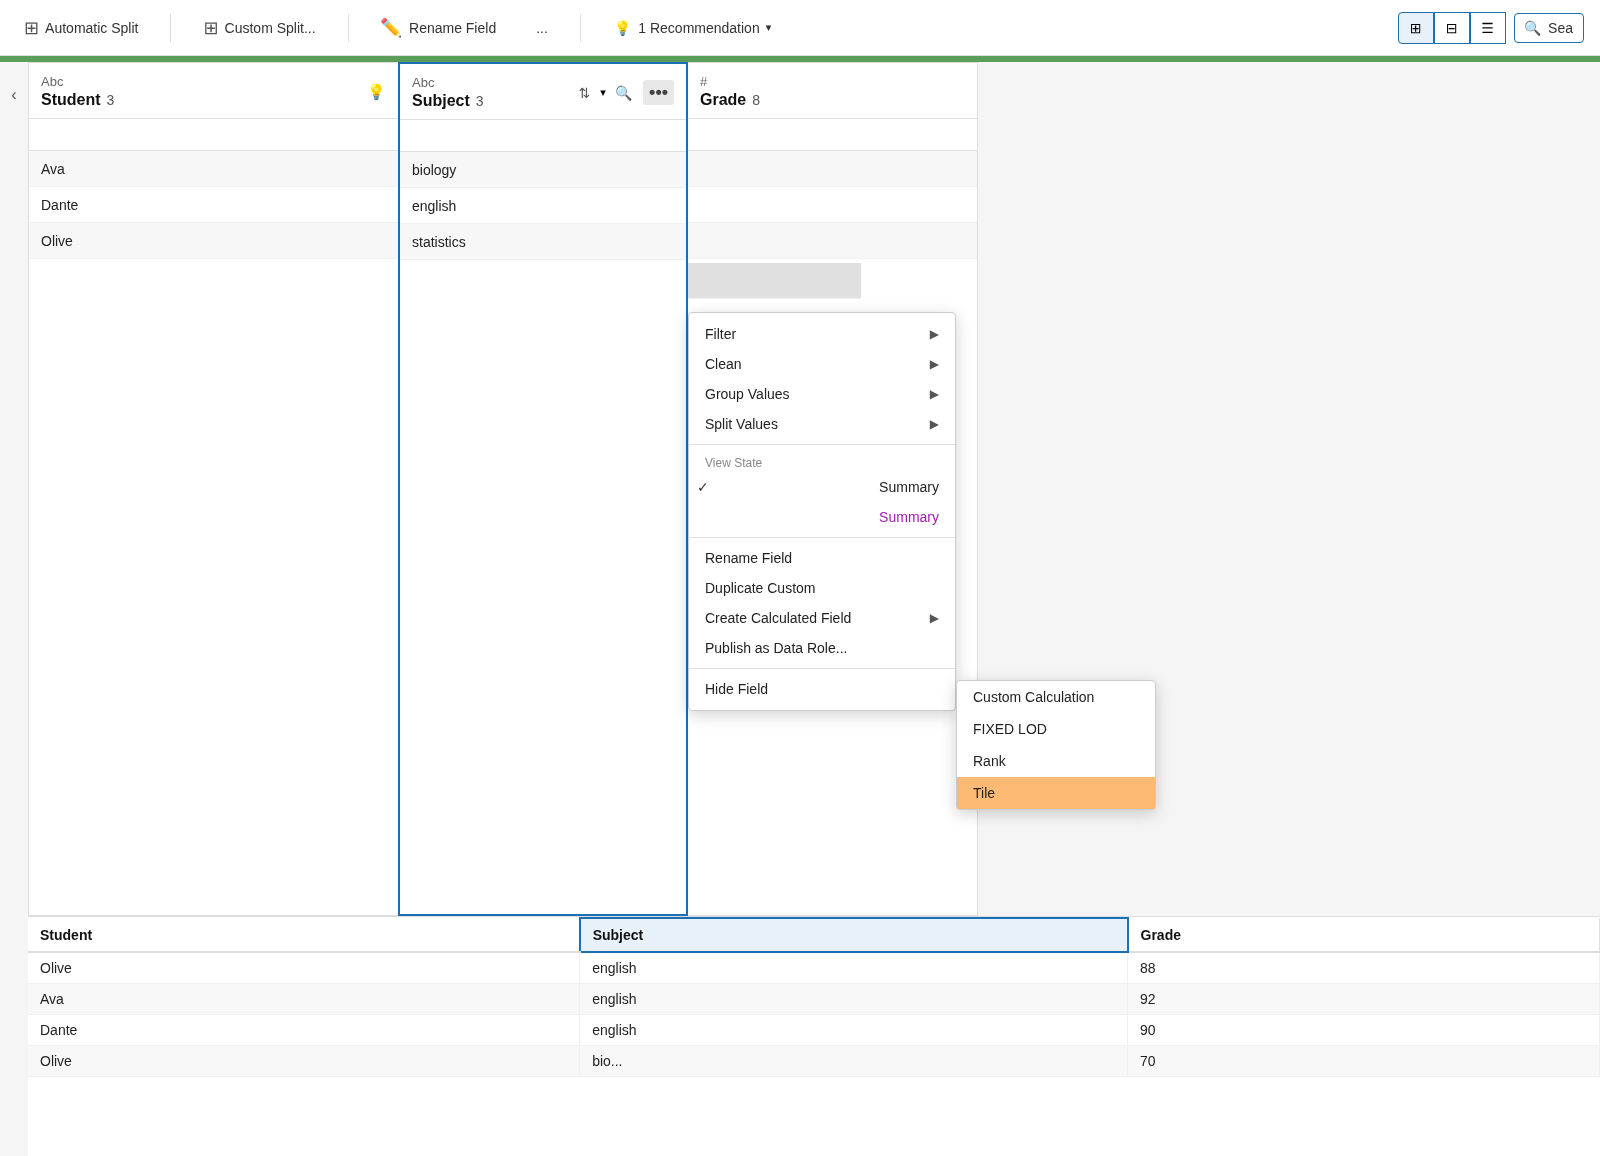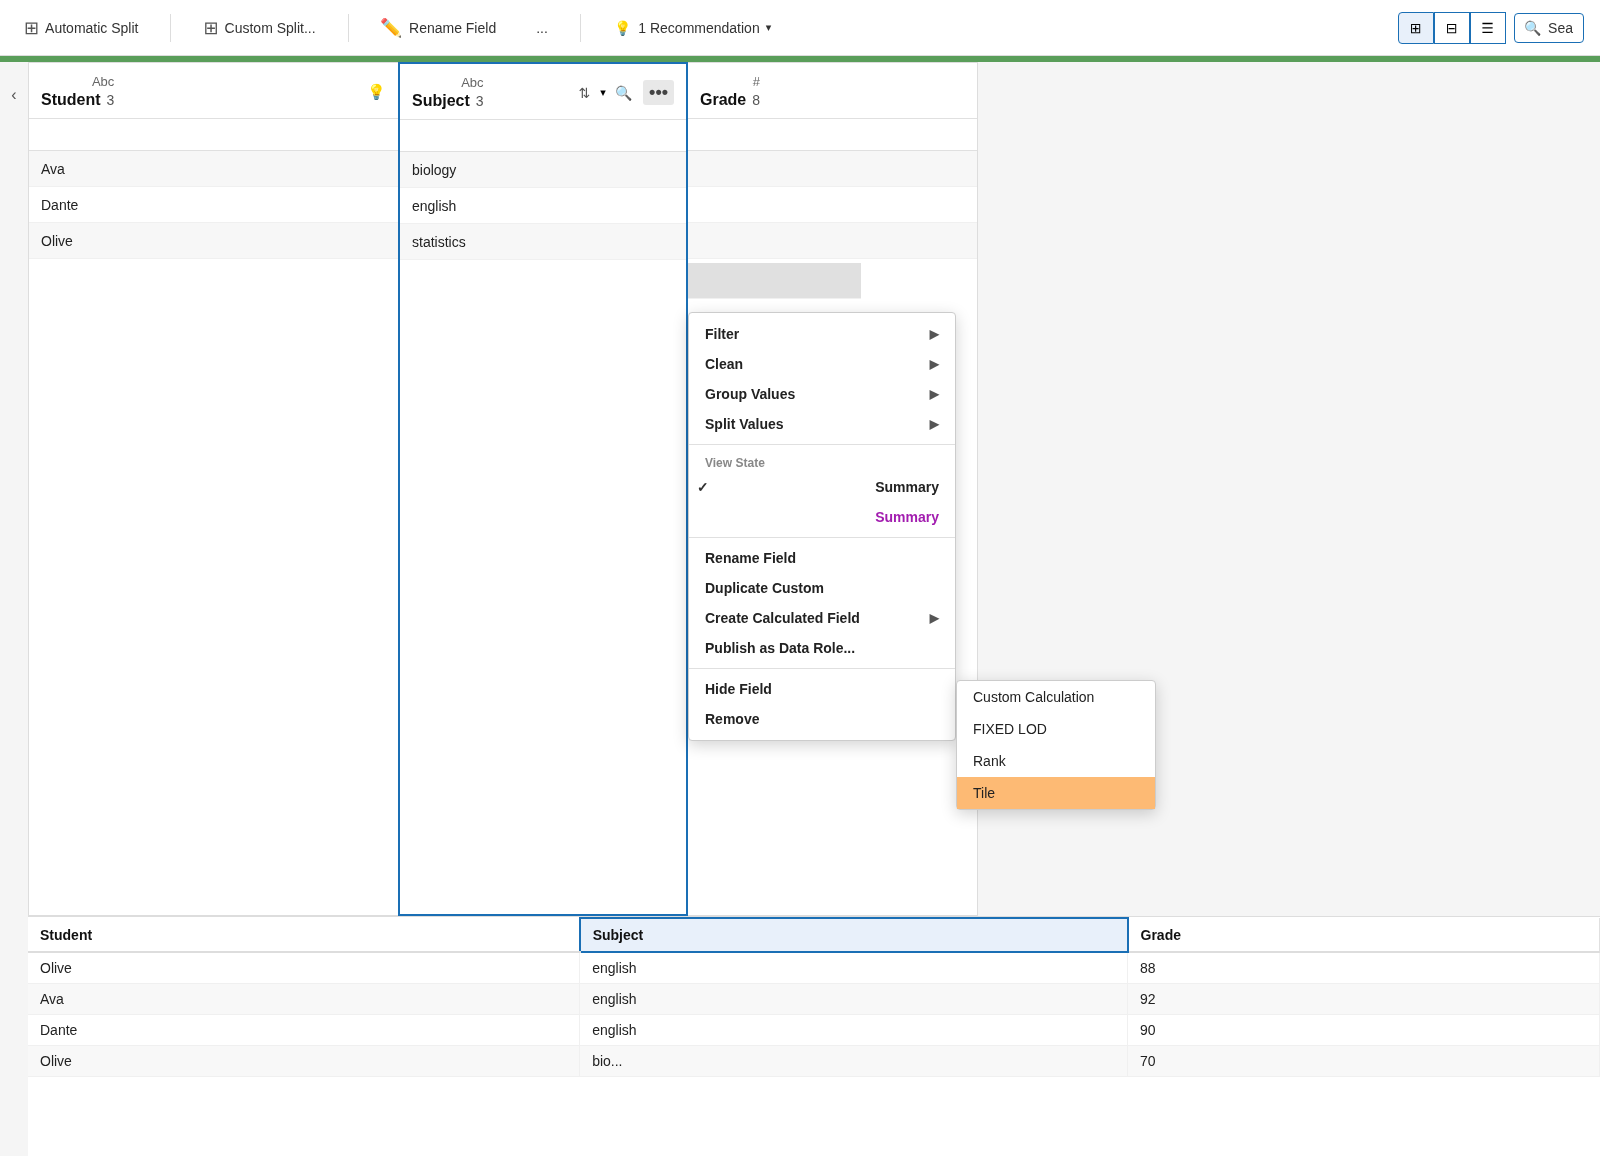--- a/index.html
+++ b/index.html
@@ -54,21 +54,21 @@
 
     
     .col-student {
       width: 370px; background: #fff; border: 1px solid #ddd; border-right: none;
       display: flex; flex-direction: column;
     }
     .col-header {
       padding: 8px 12px 6px 12px; border-bottom: 1px solid #e0e0e0;
       display: flex; align-items: center; justify-content: space-between; min-height: 56px;
     }
-    .col-type { font-size: 13px; color: #666; margin-bottom: 2px; text-align: right; }
+    .col-type { font-size: 13px; color: #666; margin-bottom: 2px; }
     .col-title { font-size: 16px; font-weight: 700; color: #111; }
     .col-count { font-size: 14px; font-weight: 400; color: #555; margin-left: 6px; }
     .col-header-icons { display: flex; align-items: center; gap: 8px; color: #666; font-size: 16px; }
 
     
     .col-subject {
       width: 290px; background: #fff;
       border: 2px solid #1a6fb5;
       display: flex; flex-direction: column; z-index: 2; position: relative;
     }
@@ -88,21 +88,21 @@
 
     
     .cell-rows { display: flex; flex-direction: column; }
     .cell-row { padding: 8px 12px; font-size: 14px; color: #222; border-bottom: 1px solid #f0f0f0; min-height: 36px; display: flex; align-items: center; }
     .cell-row.alt { background: #f7f7f7; }
 
     
     .context-menu {
       position: absolute; left: 660px; top: 250px; z-index: 100;
       background: #fff; border: 1px solid #ccc; border-radius: 4px;
-      box-shadow: 0 4px 16px rgba(0,0,0,0.18); width: 268px; padding: 6px 0; font-weight: bold;
+      box-shadow: 0 4px 16px rgba(0,0,0,0.18); width: 268px; padding: 6px 0;
     }
     .menu-item {
       display: flex; align-items: center; justify-content: space-between;
       padding: 7px 16px; font-size: 14px; color: #222; cursor: pointer;
     }
     .menu-item.disabled { color: #a21caf; cursor: default; }
     .menu-item.checked { padding-left: 8px; }
     .menu-item .checkmark { width: 16px; margin-right: 4px; color: #333; }
     .menu-arrow { color: #555; font-size: 12px; }
     .menu-divider { height: 1px; background: #e0e0e0; margin: 5px 0; }
@@ -295,23 +295,20 @@
           <span>Create Calculated Field</span>
           <span class="menu-arrow">▶</span>
         </div>
         <div class="menu-item">
           <span>Publish as Data Role...</span>
         </div>
         <div class="menu-divider"></div>
         <div class="menu-item">
           <span>Hide Field</span>
         </div>
-        <div class="menu-item">
-          <span>Remove</span>
-        </div>
       </div>
 
       <div class="submenu">
         <div class="submenu-item">
           <span>Custom Calculation</span>
         </div>
         <div class="submenu-item">
           <span>FIXED LOD</span>
         </div>
         <div class="submenu-item">

